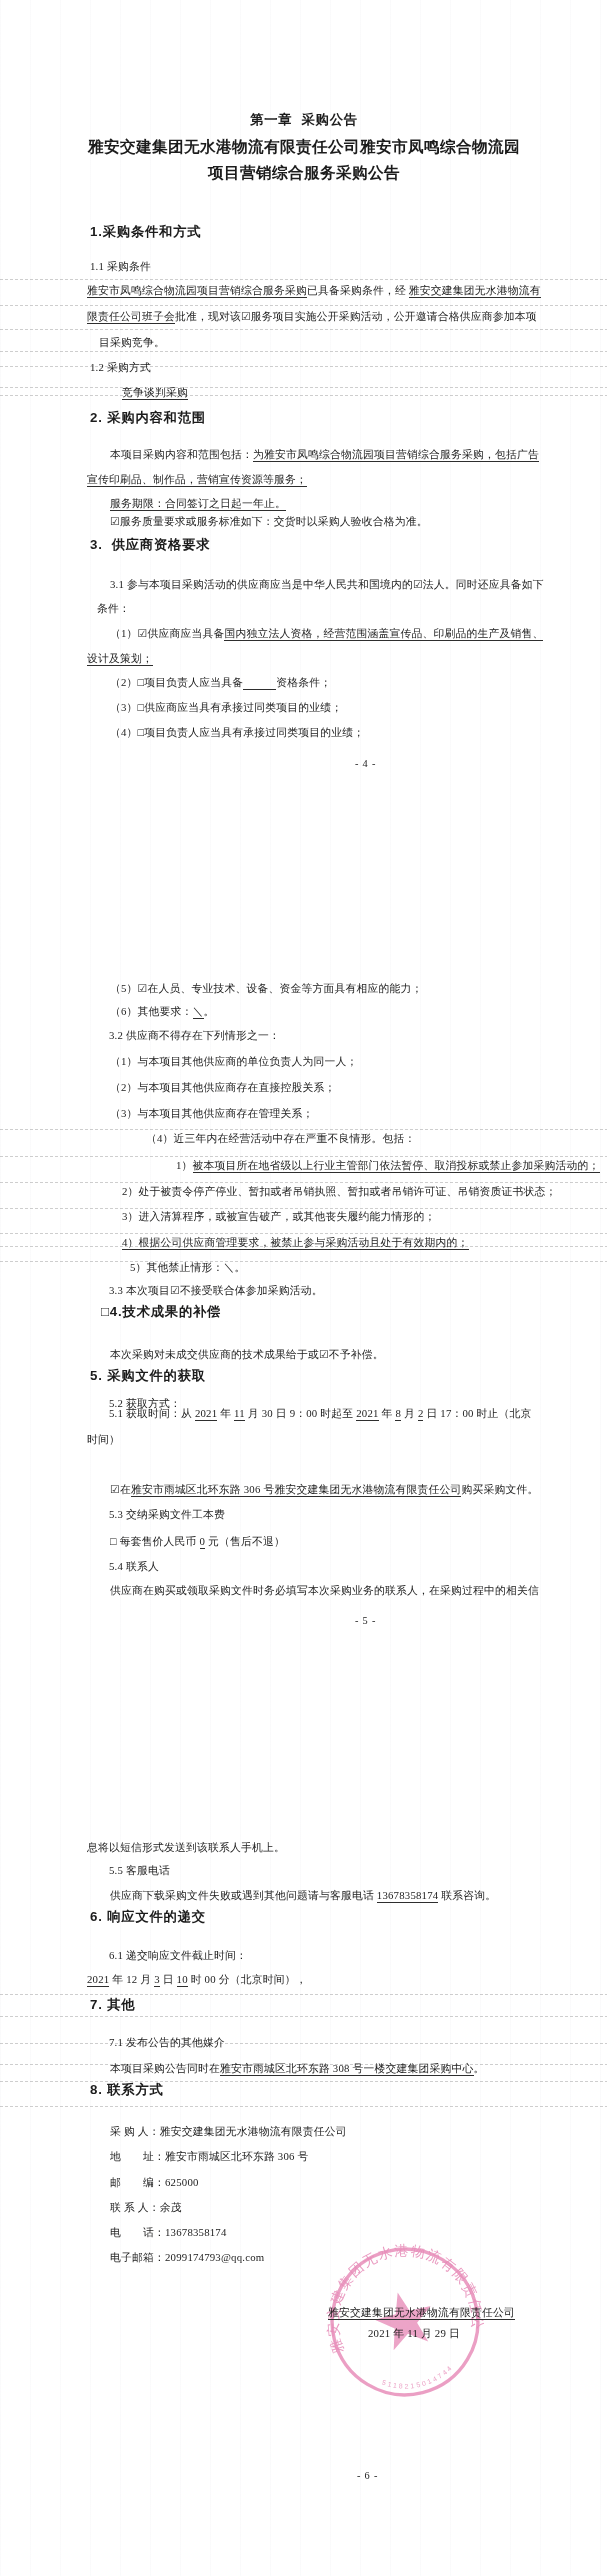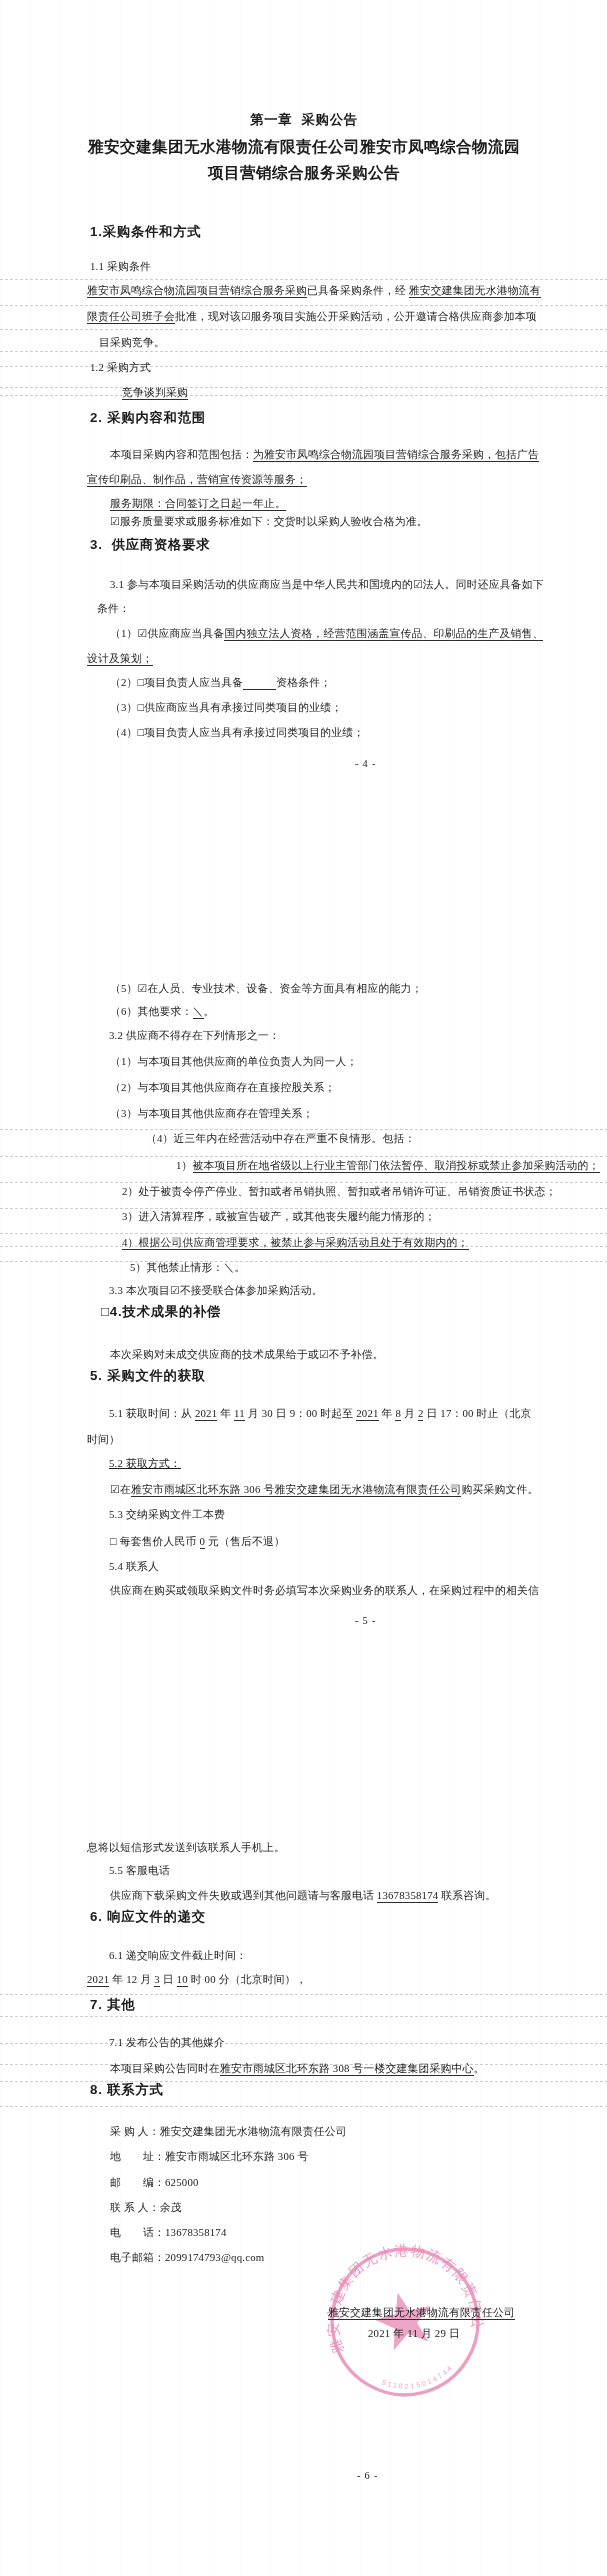--- a/index.html
+++ b/index.html
@@ -98,21 +98,21 @@
     <div class="ln" style="left: 122px; top: 1183px;"><span>2）处于被责令停产停业、暂扣或者吊销执照、暂扣或者吊销许可证、吊销资质证书状态；</span></div>
     <div class="ln" style="left: 122px; top: 1208px;"><span>3）进入清算程序，或被宣告破产，或其他丧失履约能力情形的；</span></div>
     <div class="ln" style="left: 122px; top: 1234px;"><span class="u">4）根据公司供应商管理要求，被禁止参与采购活动且处于有效期内的；</span></div>
     <div class="ln" style="left: 130px; top: 1259px;"><span>5）其他禁止情形：＼。</span></div>
     <div class="ln" style="left: 109px; top: 1282px;"><span>3.3 本次项目</span><span>☑</span><span>不接受联合体参加采购活动。</span></div>
     <div class="ln h" style="left: 85px; top: 1303px; padding-left: 16px;"><span>□</span><span>4.技术成果的补偿</span></div>
     <div class="ln" style="left: 110px; top: 1346px;"><span>本次采购对未成交供应商的技术成果给于或</span><span>☑</span><span>不予补偿。</span></div>
     <div class="ln h" style="left: 90px; top: 1367px;"><span>5. 采购文件的获取</span></div>
     <div class="ln" style="left: 109px; top: 1405px;"><span>5.1 获取时间：从 </span><span class="u">2021</span><span> 年 </span><span class="u">11</span><span> 月 30 日 9：00 时起至 </span><span class="u">2021</span><span> 年 </span><span class="u">8</span><span> 月 </span><span class="u">2</span><span> 日 17：00 时止（北京</span></div>
     <div class="ln" style="left: 87px; top: 1431px;"><span>时间）</span></div>
-    <div class="ln" style="left: 109px; top: 1455px; text-decoration: underline;"><span>5.2 获取方式：</span></div>
+    <div class="ln" style="left: 109px; top: 1395px;"><span>5.2 获取方式：</span></div>
     <div class="ln" style="left: 110px; top: 1481px;"><span>☑</span><span>在</span><span class="u">雅安市雨城区北环东路 306 号雅安交建集团无水港物流有限责任公司</span><span>购买采购文件。</span></div>
     <div class="ln" style="left: 109px; top: 1506px;"><span>5.3 交纳采购文件工本费</span></div>
     <div class="ln" style="left: 110px; top: 1533px;"><span>□</span><span> 每套售价人民币 </span><span class="u">0</span><span> 元（售后不退）</span></div>
     <div class="ln" style="left: 109px; top: 1558px;"><span>5.4 联系人</span></div>
     <div class="ln" style="left: 110px; top: 1582px;"><span>供应商在购买或领取采购文件时务必填写本次采购业务的联系人，在采购过程中的相关信</span></div>
     <div class="ln pagenum" style="left: 355px; top: 1613px;"><span>- 5 -</span></div>
     <div class="ln" style="left: 87px; top: 1839px;"><span>息将以短信形式发送到该联系人手机上。</span></div>
     <div class="ln" style="left: 109px; top: 1862px;"><span>5.5 客服电话</span></div>
     <div class="ln" style="left: 110px; top: 1887px;"><span>供应商下载采购文件失败或遇到其他问题请与客服电话 </span><span class="u">13678358174</span><span> 联系咨询。</span></div>
     <div class="ln h" style="left: 90px; top: 1908px;"><span>6. 响应文件的递交</span></div>

